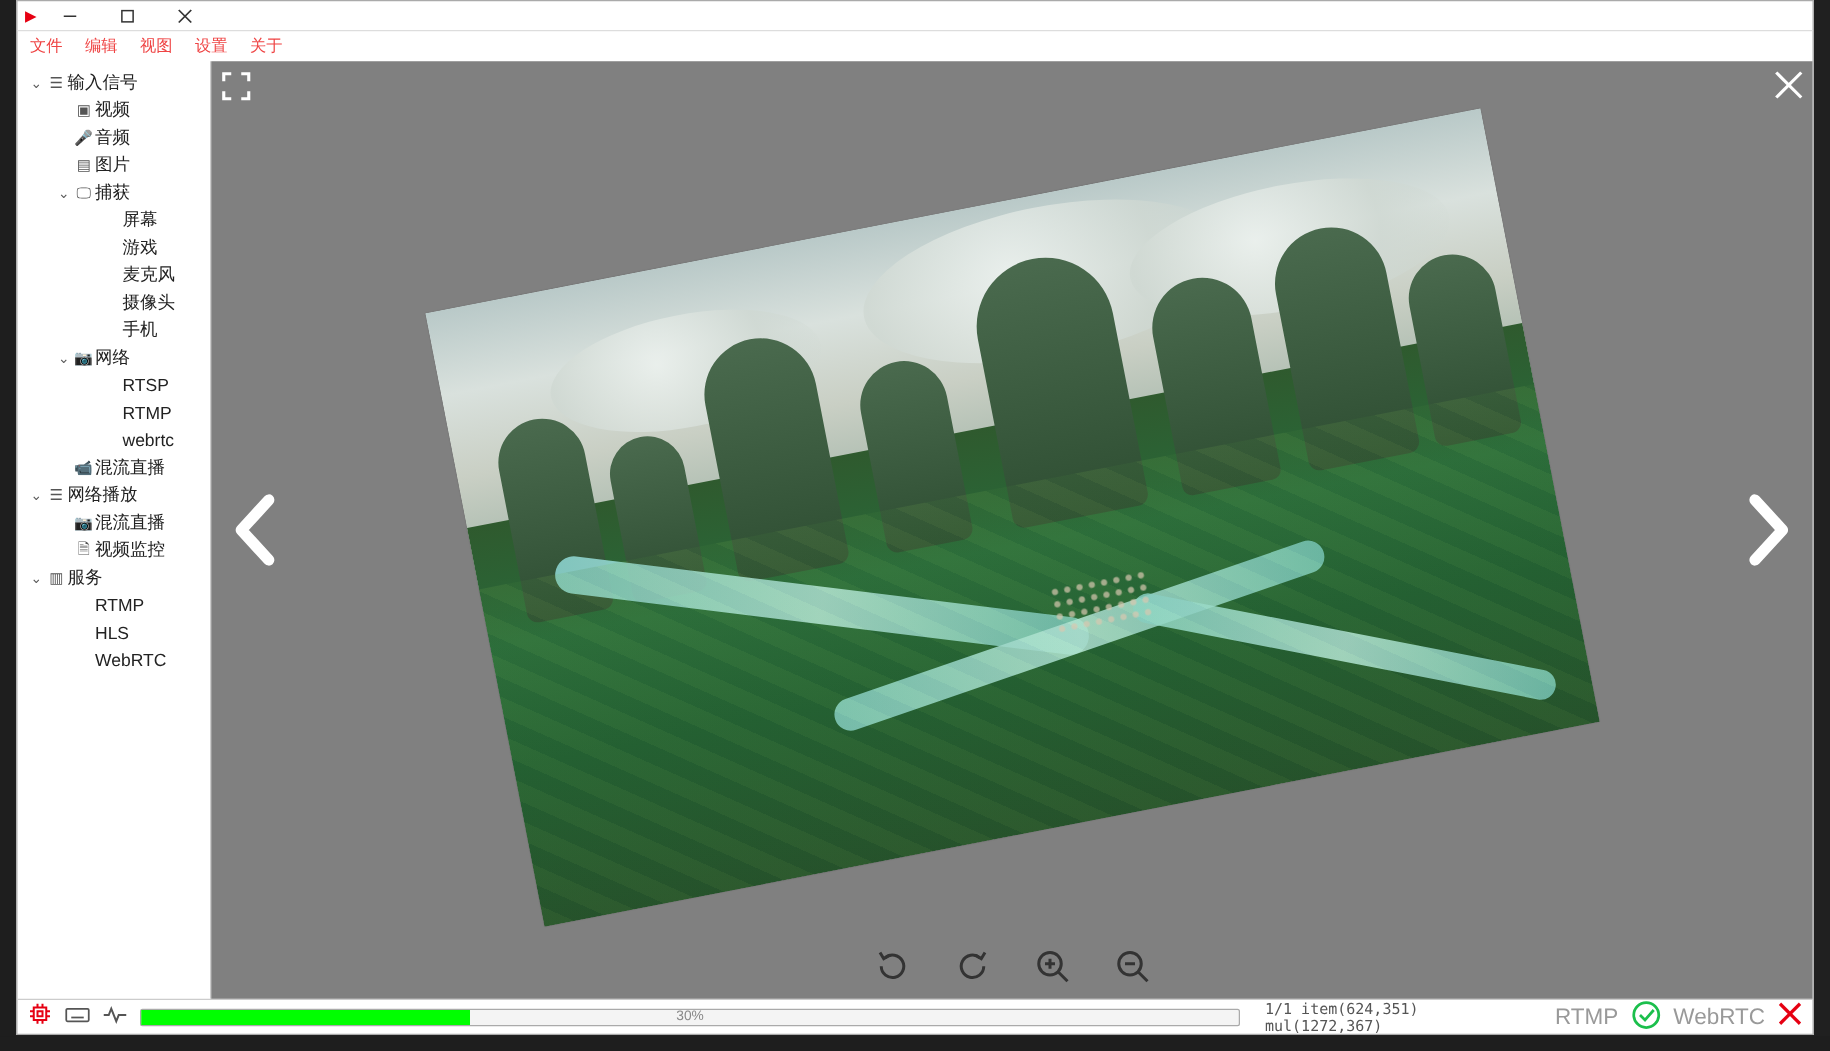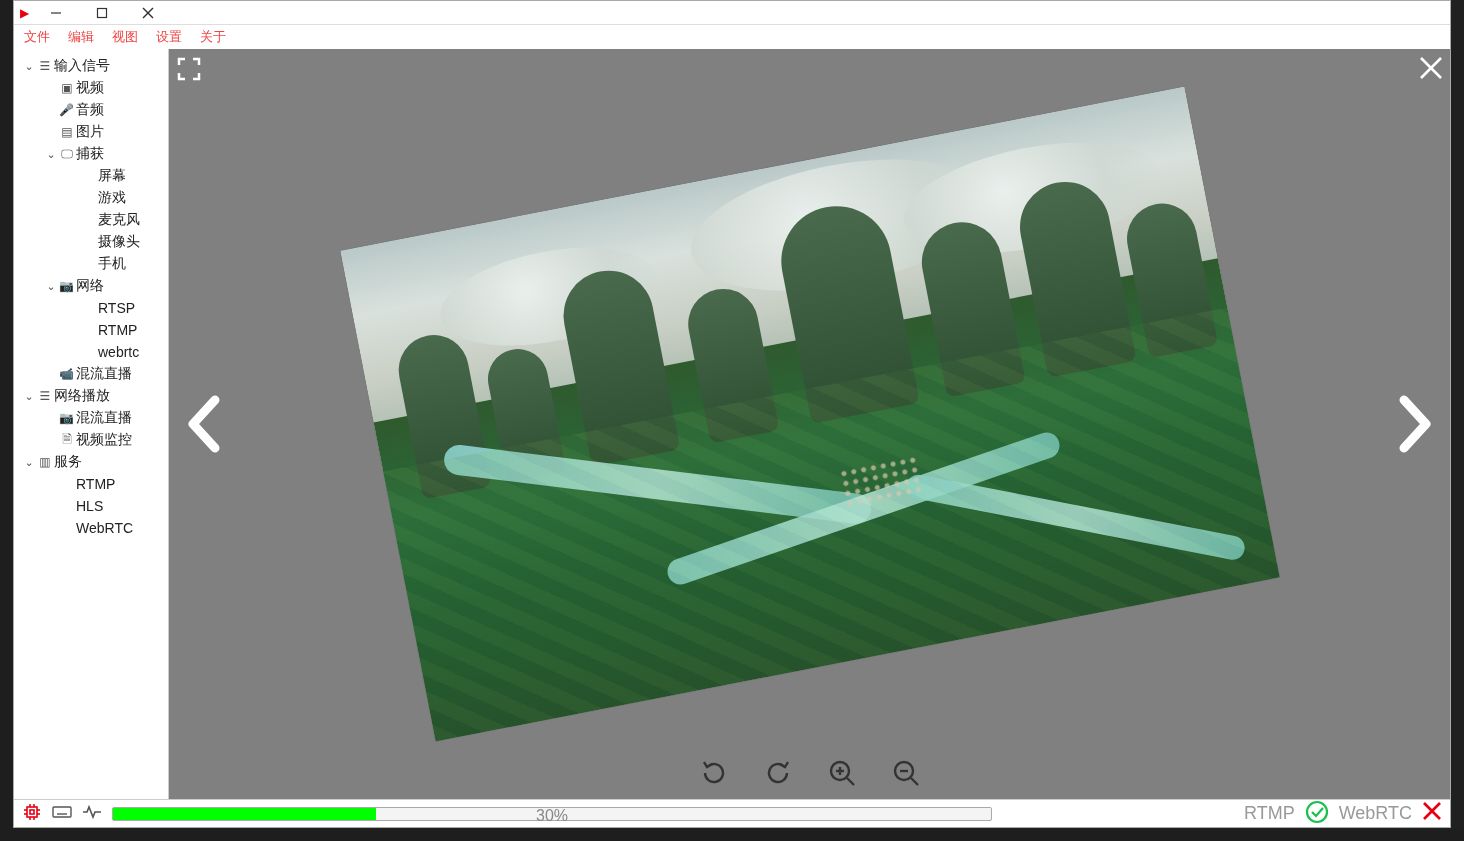--- a/index.html
+++ b/index.html
@@ -39,21 +39,21 @@
   .fs-btn { position:absolute; left:6px; top:6px; color:#fff; }
   .close-btn { position:absolute; right:6px; top:6px; color:#fff; }
   .tools { position:absolute; left:50%; bottom:8px; transform:translateX(-50%); display:flex; gap:34px; }
   .tools .tool { color:#333; }
   
   .status { height: 28px; border-top: 1px solid #ccc; display:flex; align-items:center; padding: 0 8px; gap: 10px; font-size:12px;}
   .st-ico { color:#e60012; font-size:16px; }
   .st-ico2 { color:#555; font-size:14px;}
   .progress { position:relative; flex:0 0 880px; height:14px; border:1px solid #aaa; border-radius:2px; background:#f4f4f4;}
   .progress .fill { position:absolute; left:0; top:0; bottom:0; width:30%; background:#00ff00;}
-  .progress .pct { position:absolute; left:50%; top:-1px; transform:translateX(-50%); color:#888; font-size:16px;}
+  .progress .pct { position:absolute; left:50%; top:-1px; transform:translateX(-50%); color:#888; font-size:11px;}
   .status .spacer { flex:1;}
   .st-text { color:#555; font-family: monospace; font-size:12px;}
   .rtmp { color:#999; font-size:18px; font-weight:500;}
   .ok { color:#1bbf4c; }
   .webrtc { color:#999; font-size:18px; font-weight:500;}
   .xred { color:#e60012; font-size:20px; font-weight:bold;}
   
   .taskbar { position:absolute; left:0; bottom:0; width:100%; height:12px; background:#1e1e1e;}
 </style>
 </head>
@@ -345,20 +345,21 @@
     <span class="st-ico2">
       <svg width="20" height="16" fill="none" stroke="#555" stroke-width="1.6">
           <polyline points="1,8 5,8 7,3 11,13 13,8 19,8"></polyline>
         </svg>
     </span>
     <div class="progress">
       <div class="fill" id="pfill" style="width: 30%;"></div>
       <div class="pct">30%</div>
     </div>
     <div class="spacer"></div>
+    <span class="st-text">1/1 item(624,351) mul(1272,367)</span>
     <span class="rtmp">RTMP</span>
     <span class="ok">
       <svg width="24" height="24" fill="none" stroke="#1bbf4c" stroke-width="2.2">
           <circle cx="12" cy="12" r="10"></circle>
           <polyline points="7,12 11,16 18,8"></polyline>
         </svg>
     </span>
     <span class="webrtc">WebRTC</span>
     <span class="xred">
       <svg width="20" height="20">

